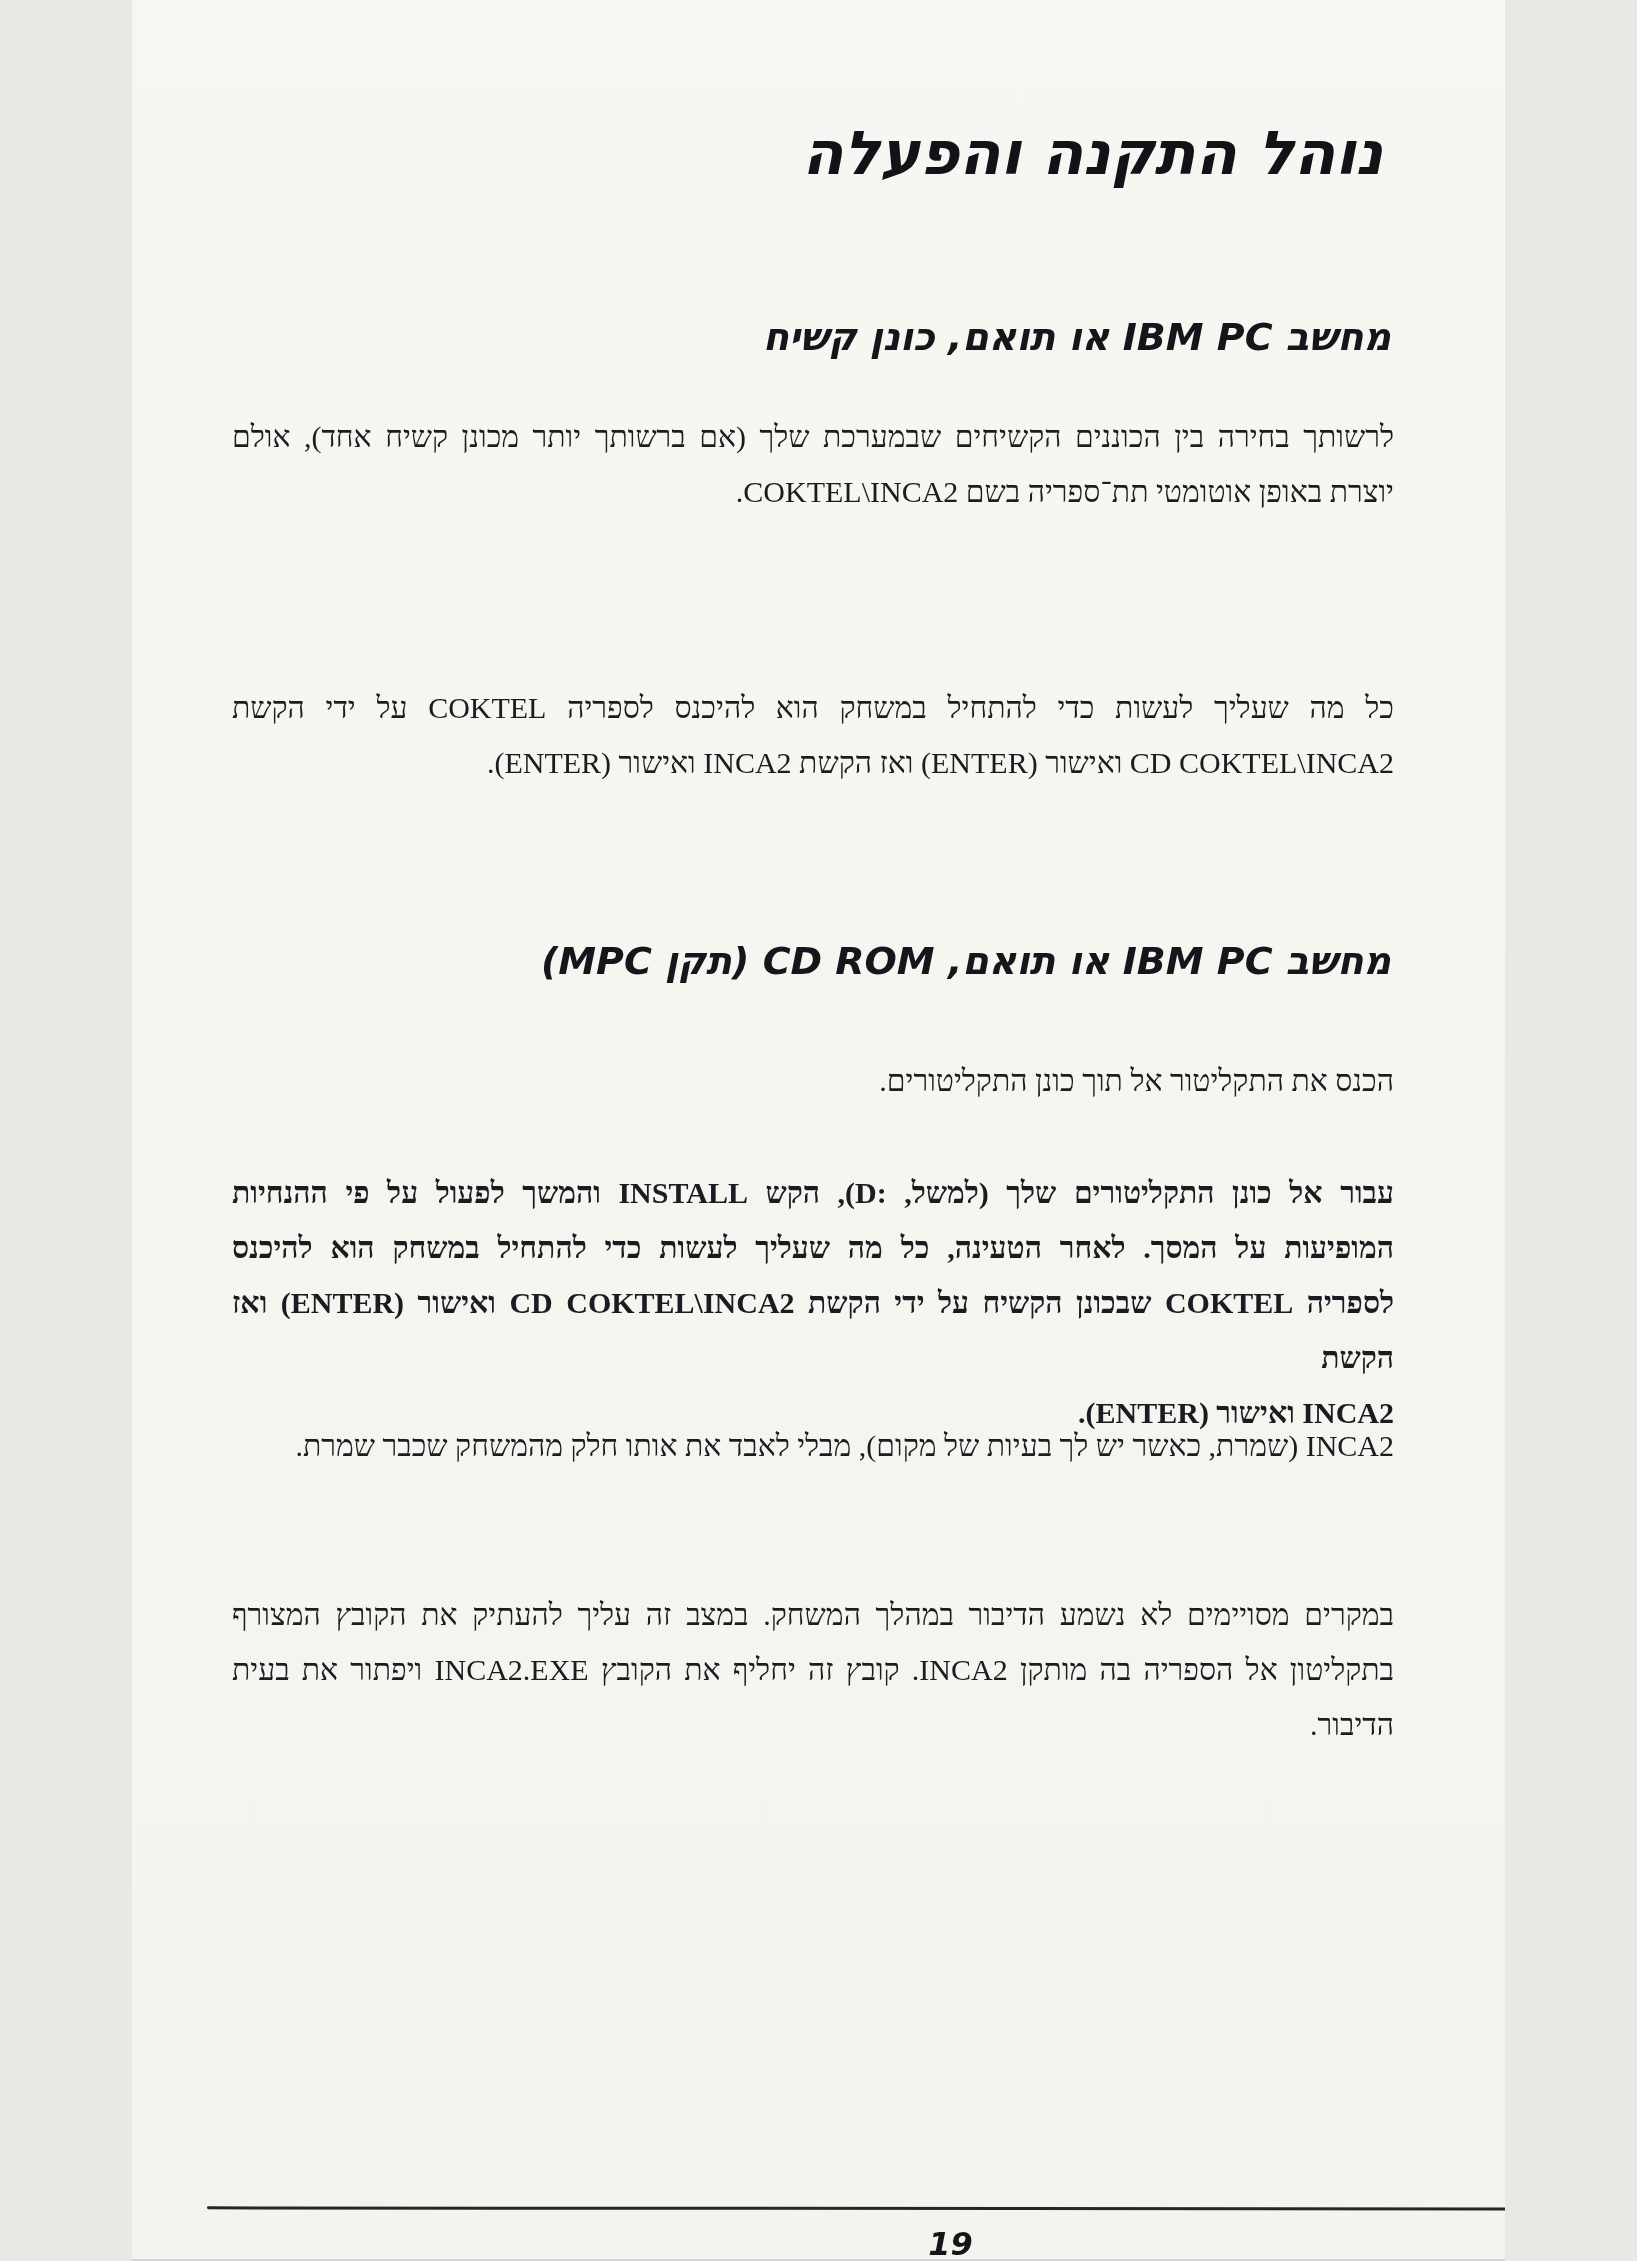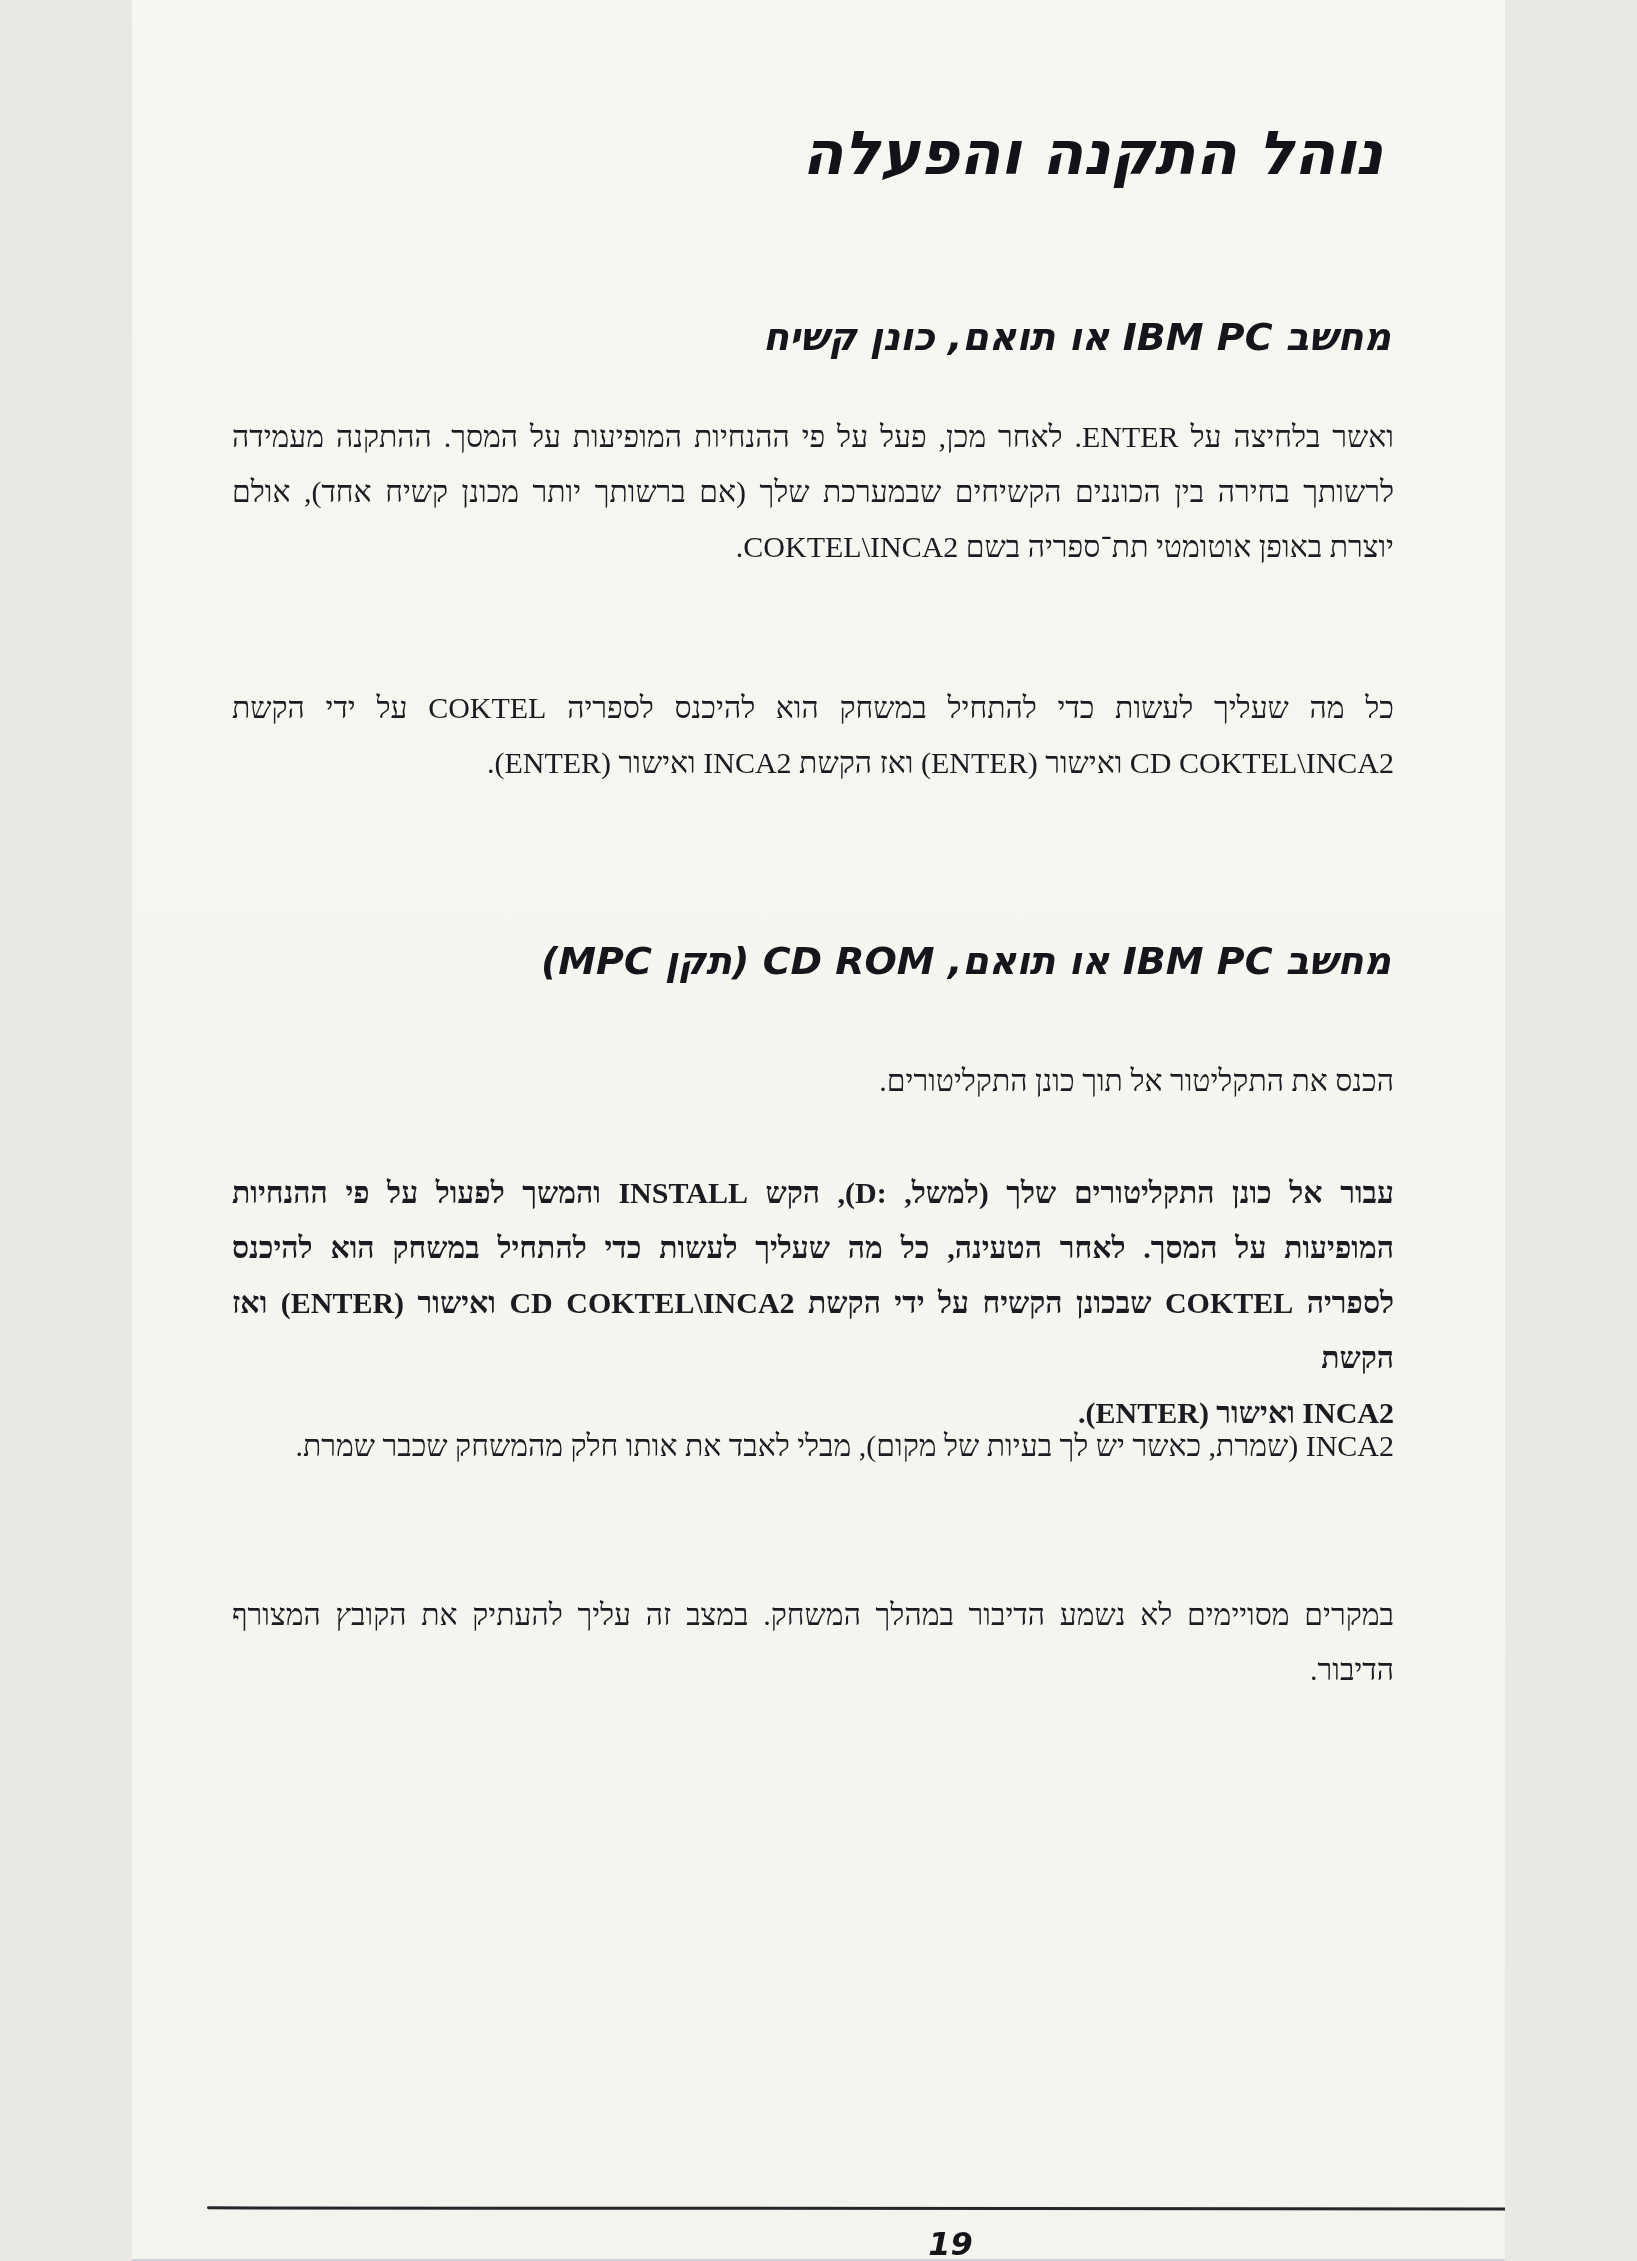--- a/index.html
+++ b/index.html
@@ -69,21 +69,20 @@
 </head>
 <body>
 
 <div class="page">
 
   <h1 class="abs doc-title">נוהל התקנה והפעלה</h1>
 
   <h2 class="abs sec-heading heading-hdd">מחשב IBM PC או תואם, כונן קשיח</h2>
 
   <div class="abs para p-install-hdd">
-    <div class="line">ואשר בלחיצה על ENTER. לאחר מכן, פעל על פי ההנחיות המופיעות על המסך. ההתקנה מעמידה</div>
     <div class="line">לרשותך בחירה בין הכוננים הקשיחים שבמערכת שלך (אם ברשותך יותר מכונן קשיח אחד), אולם</div>
     <div class="line end">יוצרת באופן אוטומטי תת־ספריה בשם COKTEL\INCA2.</div>
   </div>
 
   <div class="abs para p-start-hdd">
     <div class="line">כל מה שעליך לעשות כדי להתחיל במשחק הוא להיכנס לספריה COKTEL על ידי הקשת</div>
     <div class="line end">CD COKTEL\INCA2 ואישור (ENTER) ואז הקשת INCA2 ואישור (ENTER).</div>
   </div>
 
   <h2 class="abs sec-heading heading-cdrom">מחשב IBM PC או תואם, CD ROM (תקן MPC)</h2>
@@ -98,20 +97,21 @@
     <div class="line">לספריה COKTEL שבכונן הקשיח על ידי הקשת CD COKTEL\INCA2 ואישור (ENTER) ואז הקשת</div>
     <div class="line end">INCA2 ואישור (ENTER).</div>
   </div>
 
   <div class="abs para p-save">
     <div class="line end">INCA2 (שמרת, כאשר יש לך בעיות של מקום), מבלי לאבד את אותו חלק מהמשחק שכבר שמרת.</div>
   </div>
 
   <div class="abs para p-speech">
     <div class="line">במקרים מסויימים לא נשמע הדיבור במהלך המשחק. במצב זה עליך להעתיק את הקובץ המצורף</div>
+    <div class="line">בתקליטון אל הספריה בה מותקן INCA2. קובץ זה יחליף את הקובץ INCA2.EXE ויפתור את בעית</div>
     <div class="line end">הדיבור.</div>
   </div>
 
   <div class="abs footer-rule"></div>
 
   <div class="abs page-number">19</div>
 
   <div class="abs scan-edge-bottom"></div>
 
 </div>

